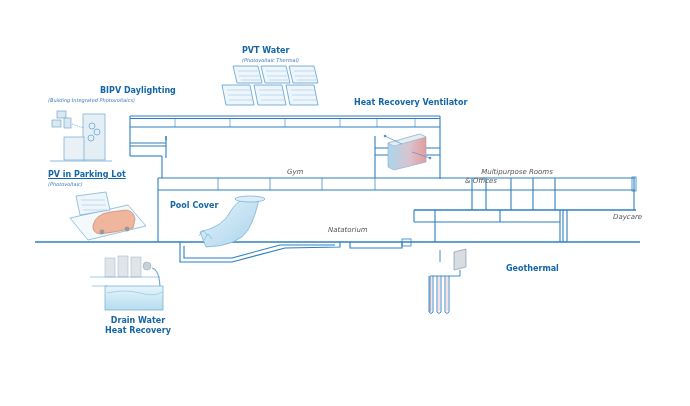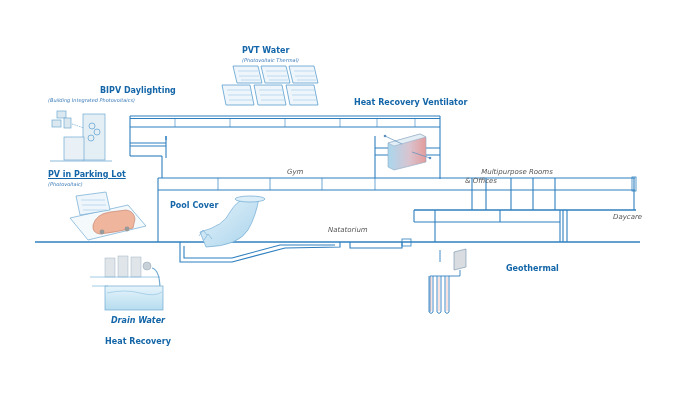--- a/index.html
+++ b/index.html
@@ -186,20 +186,20 @@
 
 <div class="lbl" style="left:354px;top:98px;">Heat Recovery Ventilator</div>
 
 <div class="lbl" style="left:48px;top:170px;text-decoration:underline;">PV in Parking Lot</div>
 <div class="sub" style="left:48px;top:181px;">(Photovoltaic)</div>
 
 <div class="lbl" style="left:170px;top:201px;">Pool Cover</div>
 
 <div class="lbl" style="left:472px;top:264px;margin-left:34px;">Geothermal</div>
 
-<div class="lbl c" style="left:103px;top:316px;width:70px;font-style:italic;">Drain Water</div>
-<div class="lbl c" style="left:103px;top:326px;width:70px;margin-top:11px;">Heat Recovery</div>
+<div class="lbl c" style="left:103px;top:316px;width:70px;">Drain Water</div>
+<div class="lbl c" style="left:103px;top:326px;width:70px;">Heat Recovery</div>
 
 <div class="room" style="left:287px;top:150px;">Gym</div>
 <div class="room" style="left:472px;top:150px;width:90px;">Multipurpose Rooms</div>
 <div class="room" style="left:436px;top:159px;width:90px;">&amp; Offices</div>
 <div class="room" style="left:284px;top:208px;padding-left:44px;">Natatorium</div>
 <div class="room" style="left:613px;top:195px;">Daycare</div>
 
 </body></html>

